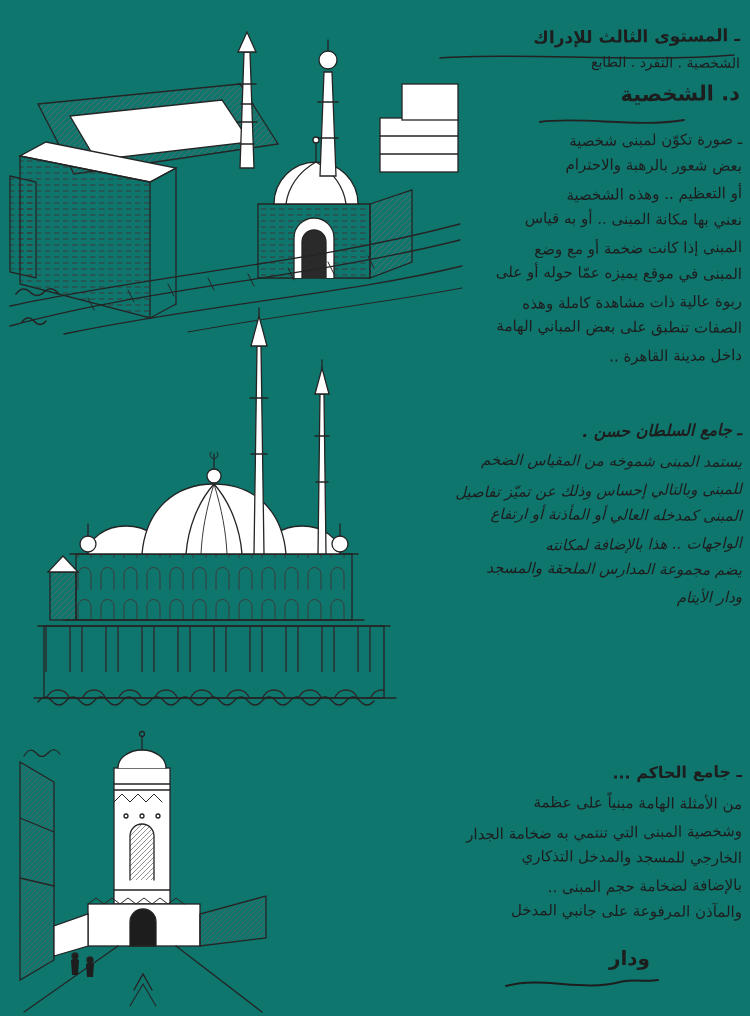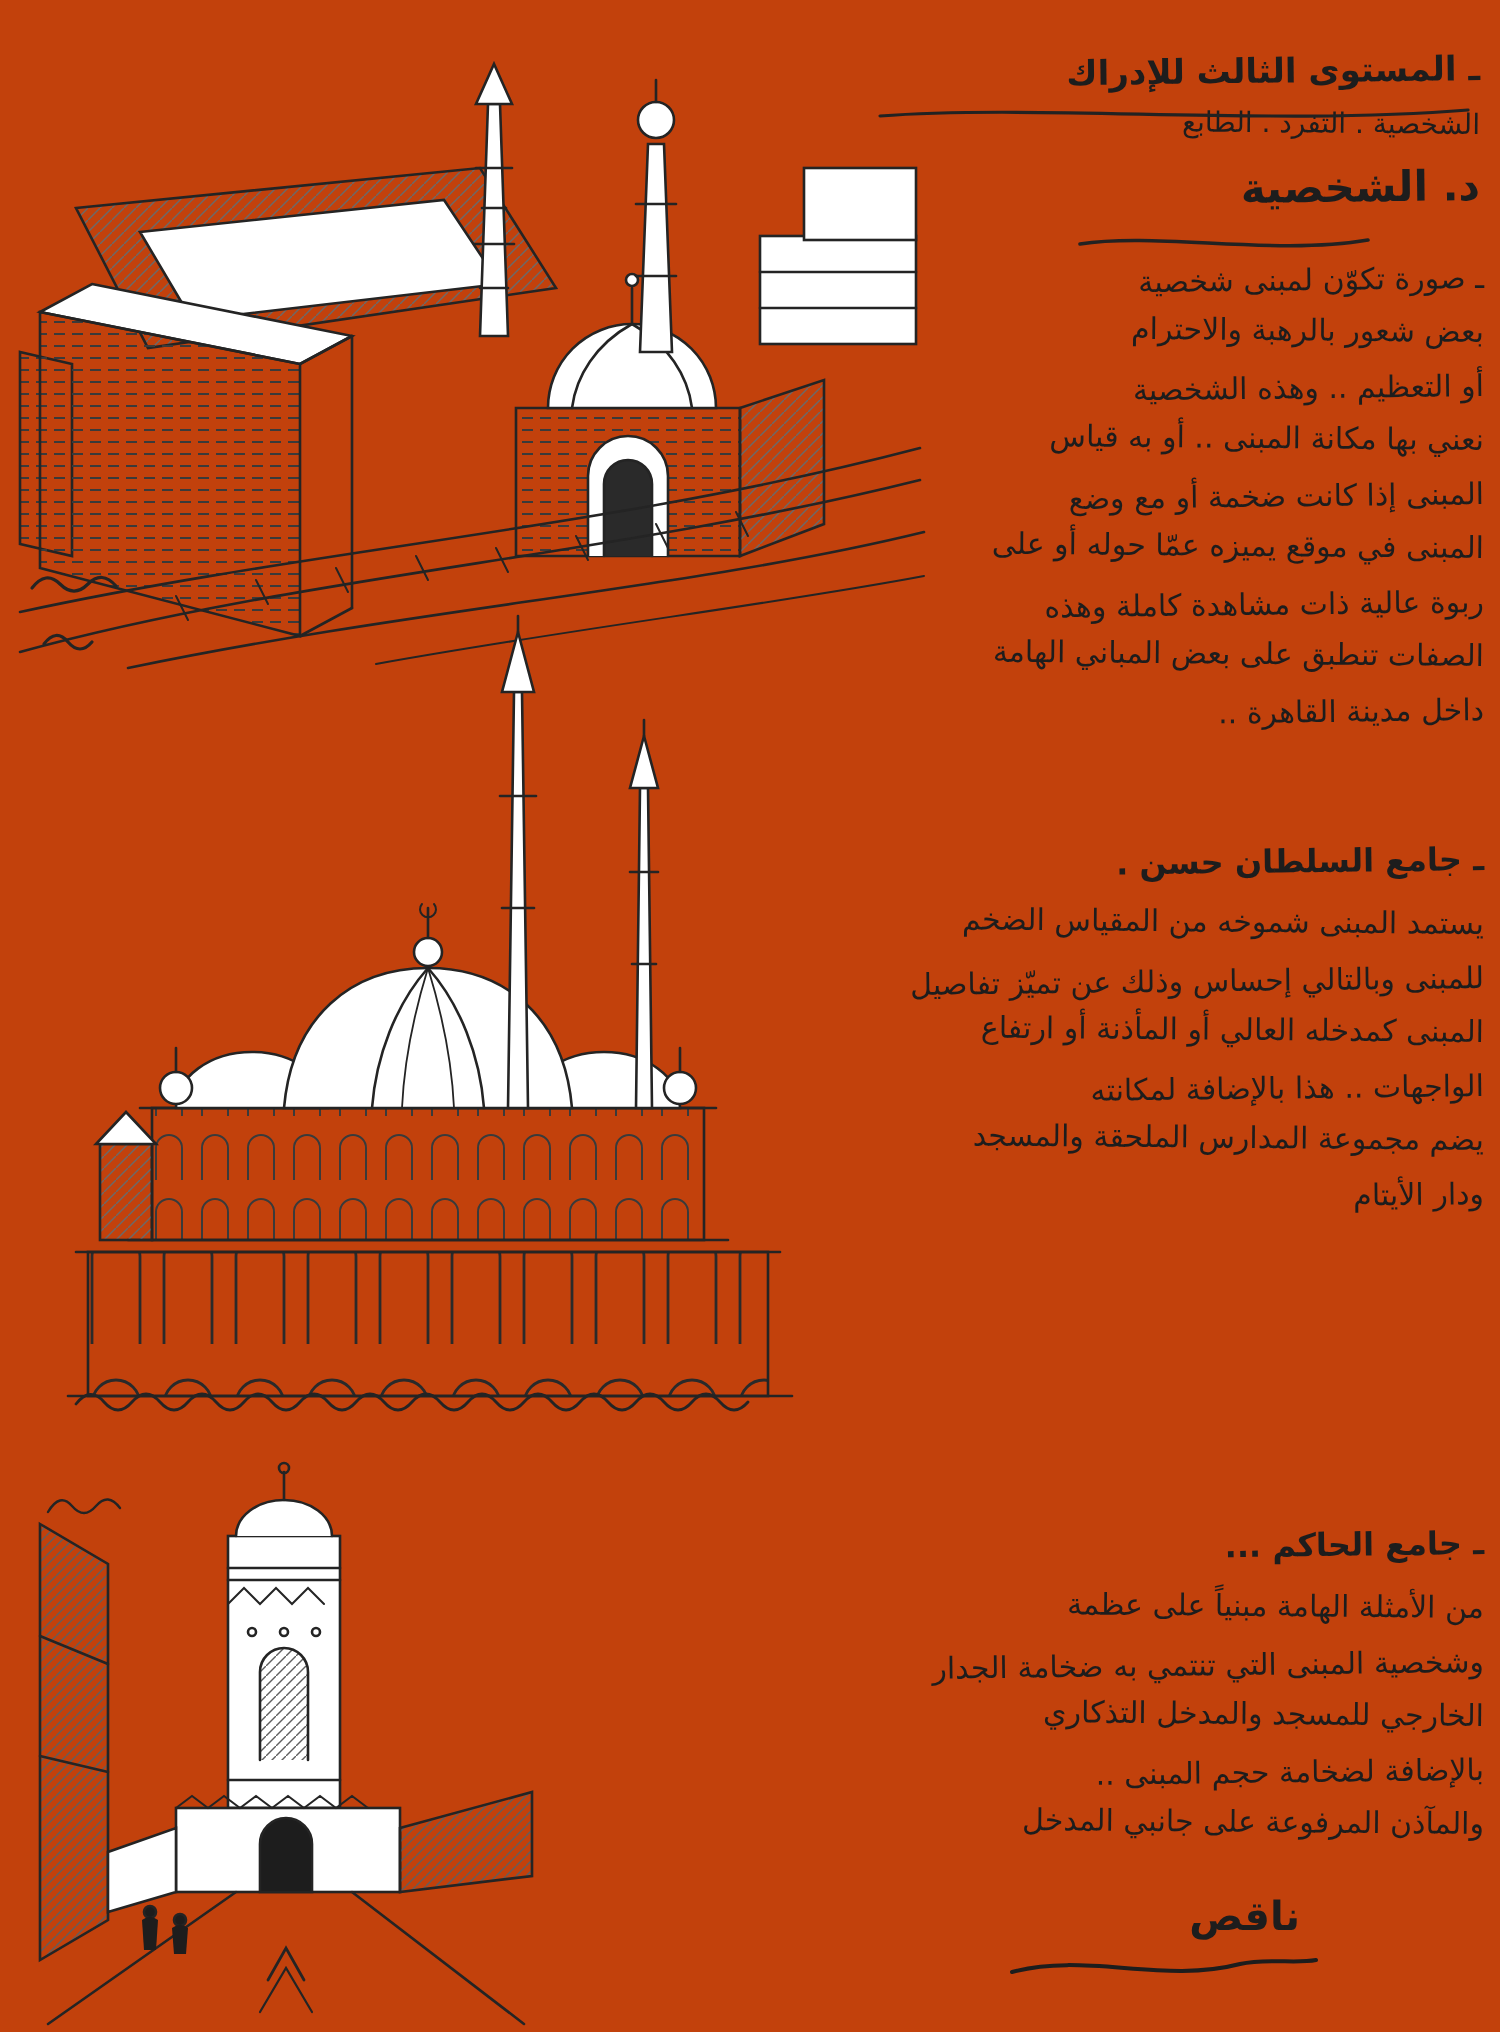--- a/index.html
+++ b/index.html
@@ -1,18 +1,18 @@
 <!DOCTYPE html>
 <html lang="ar"><head>
 <meta charset="utf-8">
 <style>
   html,body{margin:0;padding:0;background:#e8e8e4;}
   .page{
     position:relative;width:750px;height:1016px;margin:0 auto;
-    background:#c2410c;overflow:hidden;
+    background:#0f766e;overflow:hidden;
     font-family:"DejaVu Sans",sans-serif;color:#1d1d1d;
   }
   .sketch{position:absolute;}
   .txt{position:absolute;direction:rtl;text-align:right;}
   .line{white-space:nowrap;font-size:15px;line-height:27px;transform-origin:100% 50%;}
   .txt .line:nth-child(odd){transform:rotate(-0.7deg);}
   .txt .line:nth-child(even){transform:rotate(0.5deg);}
   .h1{font-size:17px;font-weight:bold;line-height:30px;}
   .h2{font-size:14px;line-height:26px;padding-left:26px;}
   .h3{font-size:21px;font-weight:bold;line-height:34px;padding-left:40px;}
@@ -198,39 +198,39 @@
     <div class="line">بعض شعور بالرهبة والاحترام</div>
     <div class="line">أو التعظيم .. وهذه الشخصية</div>
     <div class="line">نعني بها مكانة المبنى .. أو به قياس</div>
     <div class="line">المبنى إذا كانت ضخمة أو مع وضع</div>
     <div class="line">المبنى في موقع يميزه عمّا حوله أو على</div>
     <div class="line">ربوة عالية ذات مشاهدة كاملة وهذه</div>
     <div class="line">الصفات تنطبق على بعض المباني الهامة</div>
     <div class="line">داخل مدينة القاهرة ..</div>
   </div>
 
-  <div class="txt" style="right:8px;top:415px;width:305px;">
+  <div class="txt" style="right:8px;top:415px;width:305px;font-style:italic;">
     <div class="line sec-title">ـ جامع السلطان حسن .</div>
     <div class="line">يستمد المبنى شموخه من المقياس الضخم</div>
     <div class="line">للمبنى وبالتالي إحساس وذلك عن تميّز تفاصيل</div>
     <div class="line">المبنى كمدخله العالي أو المأذنة أو ارتفاع</div>
     <div class="line">الواجهات .. هذا بالإضافة لمكانته</div>
     <div class="line">يضم مجموعة المدارس الملحقة والمسجد</div>
     <div class="line">ودار الأيتام</div>
   </div>
 
 
   <div class="txt" style="right:8px;top:757px;width:300px;">
     <div class="line sec-title" style="padding-left:34px;">ـ جامع الحاكم ...</div>
     <div class="line">من الأمثلة الهامة مبنياً على عظمة</div>
     <div class="line">وشخصية المبنى التي تنتمي به ضخامة الجدار</div>
     <div class="line">الخارجي للمسجد والمدخل التذكاري</div>
     <div class="line">بالإضافة لضخامة حجم المبنى ..</div>
     <div class="line">والمآذن المرفوعة على جانبي المدخل</div>
   </div>
 
-  <div class="txt closing" style="right:100px;top:946px;">ناقص</div>
+  <div class="txt closing" style="right:100px;top:946px;">ودار</div>
   <svg class="flourish" style="right:88px;top:976px;" width="160" height="16">
     <path d="M 4,10 C 40,0 80,16 118,6 C 132,3 146,6 156,4" stroke="#1d1d1d" stroke-width="2" fill="none" stroke-linecap="round"></path>
   </svg>
 
 
 </div>
 
 </body></html>

